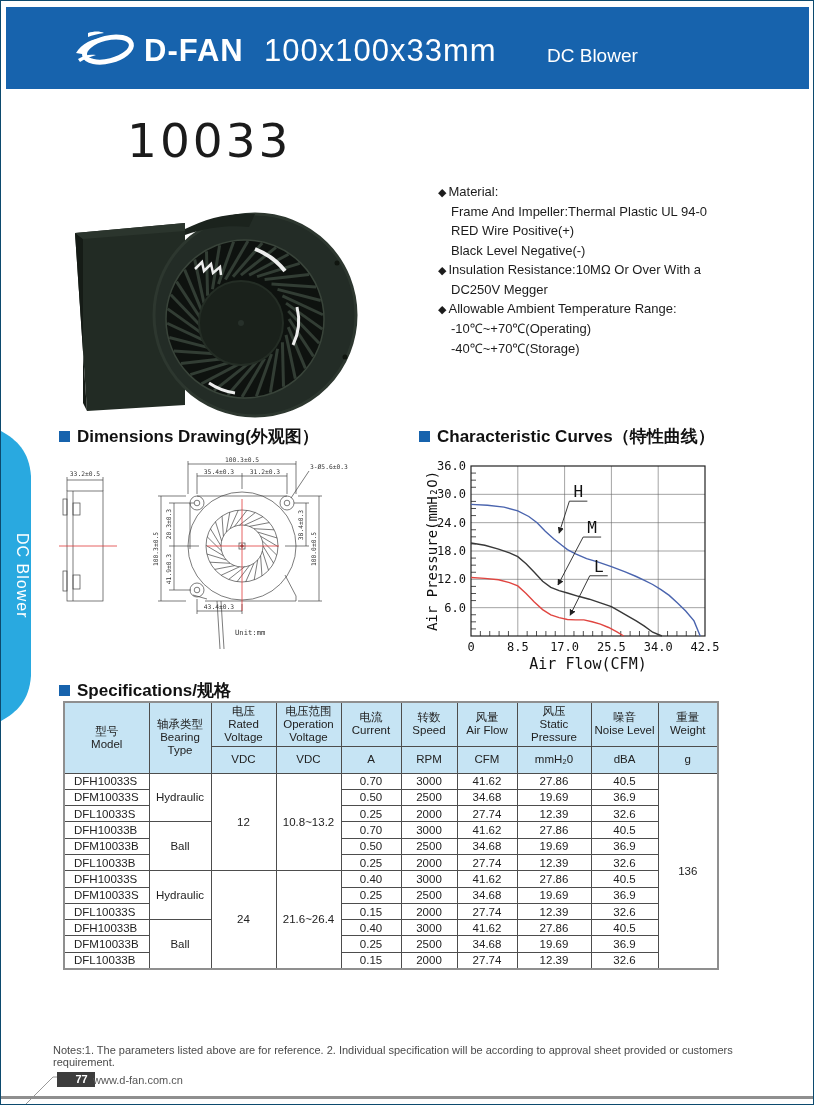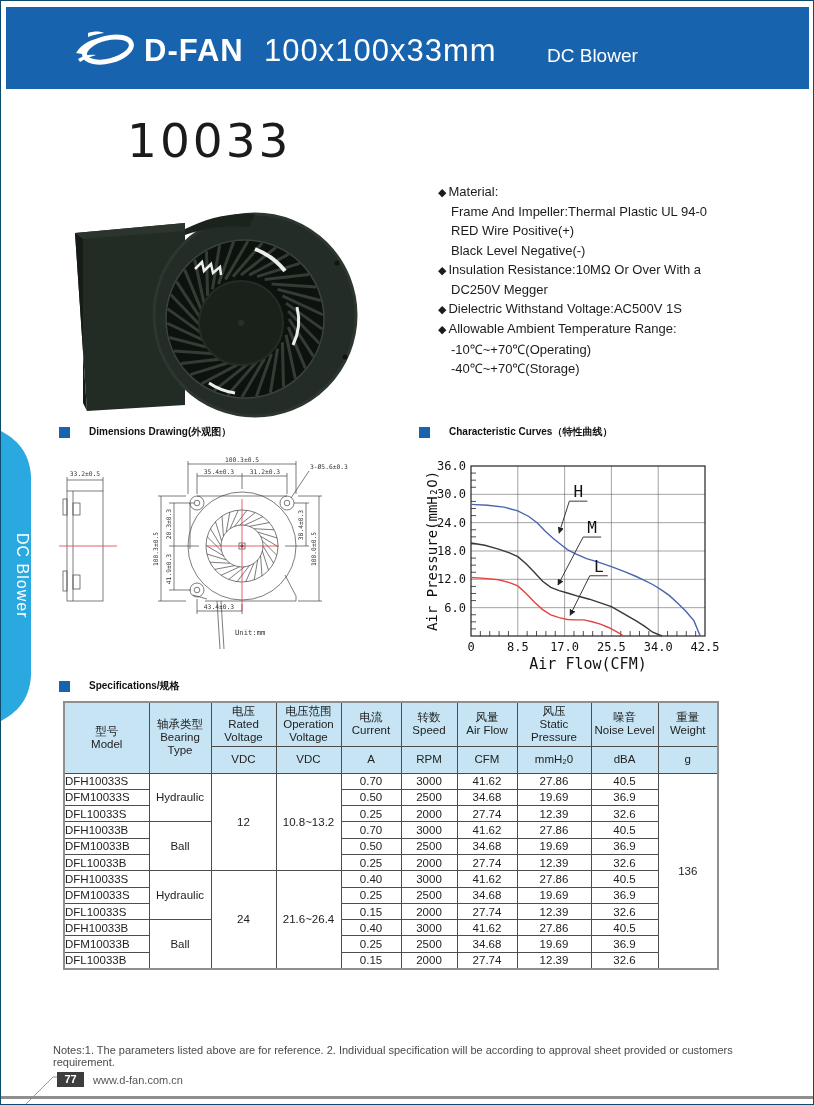--- a/index.html
+++ b/index.html
@@ -24,41 +24,41 @@
   .model-title { position:absolute; left:126px; top:112px; font-size:47px; color:#1b1b1b; letter-spacing:3px; font-family:"DejaVu Sans", sans-serif; }
   .product-art { position:absolute; left:58px; top:186px; width:332px; height:236px; }
   
   .gs-bar { position:absolute; left:437px; top:148px; width:288px; height:24px; background:#1763ad; color:#fff;
             font-size:14px; font-weight:bold; line-height:24px; padding-left:10px; box-sizing:border-box; }
   .gs-list { position:absolute; left:437px; top:181px; width:340px; font-size:13px; color:#1c1c1c; }
   .gs-line { line-height:19.2px; white-space:nowrap; }
   .gs-line .diamond { font-size:11px; margin-right:2px; }
   .gs-line.cont { padding-left:13px; }
   
-  .sec-head { position:absolute; display:flex; align-items:center; gap:19px; font-size:10px; font-weight:bold; color:#111; }
+  .sec-head { position:absolute; display:flex; align-items:center; gap:7px; font-size:17px; font-weight:bold; color:#111; }
   .sec-sq { width:11px; height:11px; background:#1763ad; flex:0 0 auto; }
   
   .dim-wrap { position:absolute; left:56px; top:448px; width:345px; height:222px; }
   .chart-wrap { position:absolute; left:424px; top:441px; width:386px; height:232px; }
   svg text { font-family:"DejaVu Sans Mono", monospace; }
   .dim-wrap text { font-size:6.3px; fill:#333; }
   
   .spec-table { position:absolute; left:62px; top:700px; width:654px; border-collapse:collapse; table-layout:fixed;
                 border:2px solid #8f8f8f; font-size:11.5px; color:#222; }
   .spec-table th, .spec-table td { border:1px solid #4d4d4d; text-align:center; padding:0; }
   .spec-table thead th { background:#c6e4f4; font-weight:normal; white-space:pre-line; line-height:13px; }
   .spec-table thead tr.h1 { height:44px; }
   .spec-table thead tr.h2 { height:27px;padding-left:16px; }
   .spec-table tbody tr { height:16.3px; }
-  .spec-table td.model-cell { text-align:left; }
+  .spec-table td.model-cell { text-align:left; padding-left:9px; }
   
   .notes { position:absolute; left:52px; top:1043px; width:710px; font-size:11px; color:#4a4a4a; }
   .footer-line-svg { position:absolute; left:22px; top:1070px; width:40px; height:36px; }
   .page-badge { position:absolute; left:56px; top:1071px; width:27px; height:15px; background:#3d3d3d; color:#fff;
-                font-size:11px; font-weight:bold; text-align:center; line-height:15px; }
+                font-size:11px; font-weight:bold; text-align:center; line-height:15px;padding-left:11px; }
   .website { position:absolute; left:92px; top:1073px; font-size:11px; color:#555; }
   .bottom-bar { position:absolute; left:0; top:1095px; width:814px; height:3px; background:#8f8f8f; }
 </style>
 </head>
 <body>
 
 <div class="page">
 
   <div class="header-bar">
     <svg class="logo" viewBox="0 0 64 42">
@@ -141,21 +141,20 @@
     <circle cx="286" cy="170" r="2.5" fill="#10150f"></circle>
   </svg>
 
   <div class="gs-list" id="gs-list">
       <div class="gs-line"><span class="diamond">◆</span>Material:</div>
       <div class="gs-line cont">Frame And Impeller:Thermal Plastic UL 94-0</div>
       <div class="gs-line cont">RED Wire Positive(+)</div>
       <div class="gs-line cont">Black Level Negative(-)</div>
       <div class="gs-line"><span class="diamond">◆</span>Insulation Resistance:10MΩ Or Over With a</div>
       <div class="gs-line cont">DC250V Megger</div>
-      <div class="gs-line"><span class="diamond">◆</span>Dielectric Withstand Voltage:AC500V 1S</div>
       <div class="gs-line"><span class="diamond">◆</span>Allowable Ambient Temperature Range:</div>
       <div class="gs-line cont">-10℃~+70℃(Operating)</div>
       <div class="gs-line cont">-40℃~+70℃(Storage)</div>
     </div>
 
   <div class="sec-head" style="left:58px; top:424px;">
     <span class="sec-sq"></span>
     <span>Dimensions Drawing(外观图）</span>
   </div>
   <div class="sec-head" style="left:418px; top:424px;">

